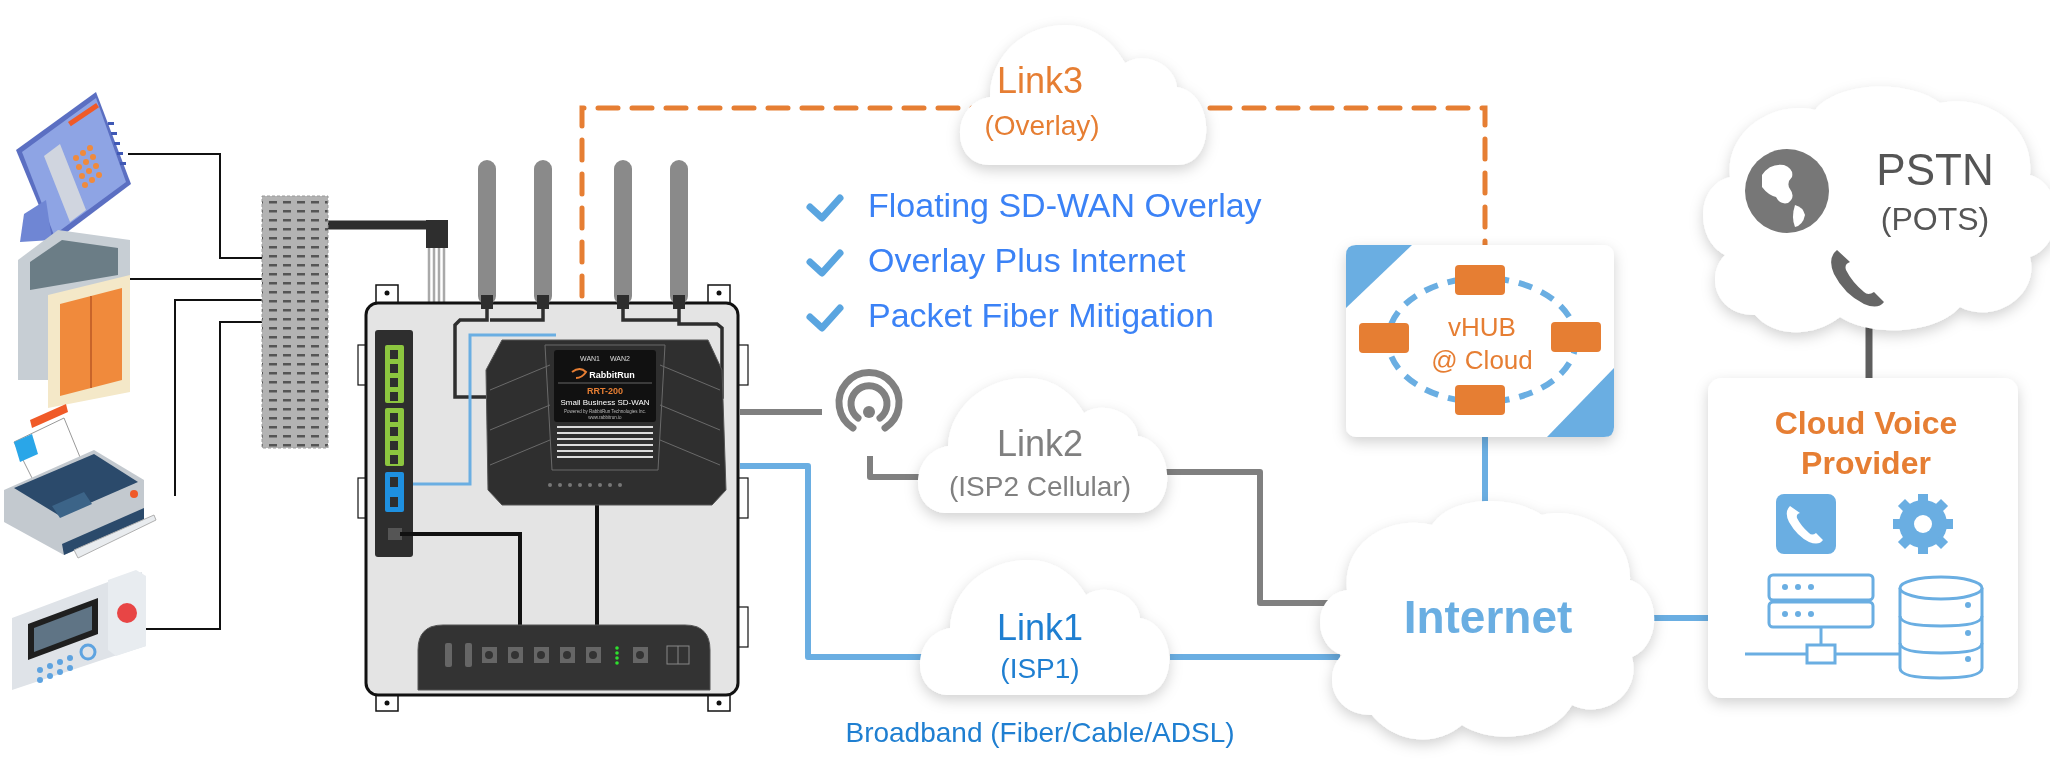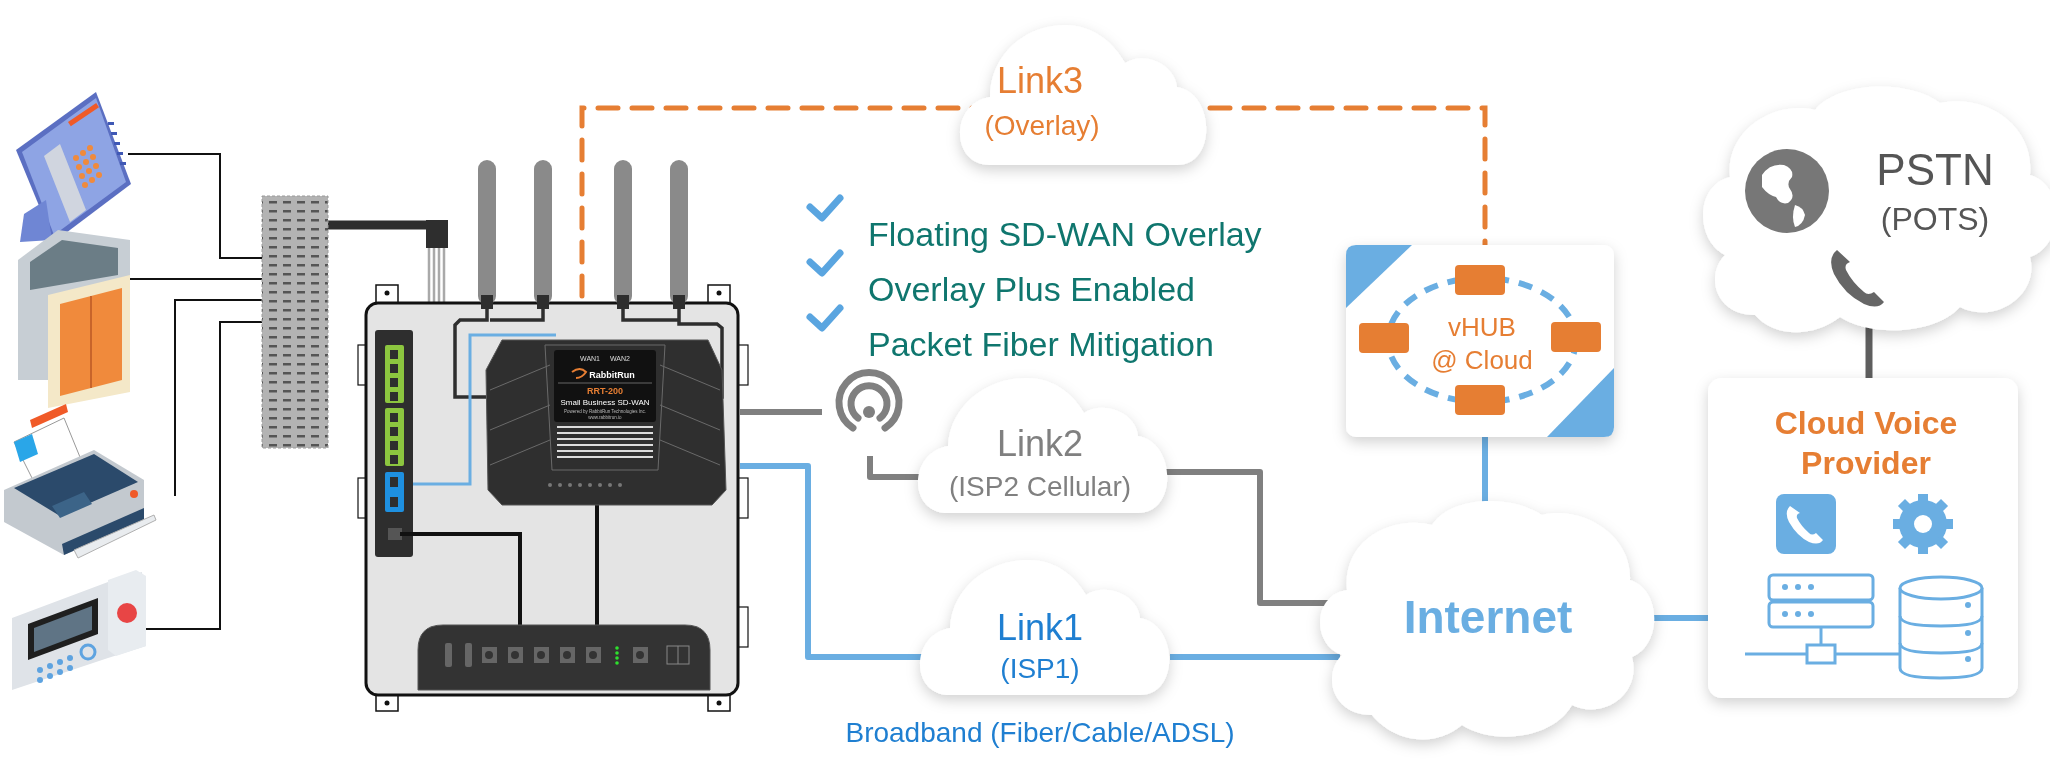--- a/index.html
+++ b/index.html
@@ -1,19 +1,19 @@
 <!DOCTYPE html>
 <html><head>
 <meta charset="utf-8">
 <style>
   html, body { margin:0; padding:0; background:#ffffff; }
   body { width:2050px; height:770px; position:relative; overflow:hidden; font-family:"Liberation Sans", "DejaVu Sans", sans-serif; }
   #stage { position:absolute; left:0; top:0; width:2050px; height:770px; }
   .txt { font-family:"Liberation Sans", "DejaVu Sans", sans-serif; }
-  .feature-label { position:absolute; font-family:"Liberation Sans", "DejaVu Sans", sans-serif; font-size:34px; color:#0f766e; white-space:nowrap;margin-top:29px; }
+  .feature-label { position:absolute; font-family:"Liberation Sans", "DejaVu Sans", sans-serif; font-size:34px; color:#3b82f6; white-space:nowrap; }
 </style>
 </head>
 <body>
 
 <svg id="stage" width="2050" height="770" viewBox="0 0 2050 770" xmlns="http://www.w3.org/2000/svg">
   <defs>
     <filter id="cloudShadow" x="-20%" y="-20%" width="140%" height="150%">
       <feDropShadow dx="0" dy="5" stdDeviation="7" flood-color="#000" flood-opacity="0.18"></feDropShadow>
     </filter>
     <pattern id="punch" width="14" height="9" patternUnits="userSpaceOnUse">
@@ -381,14 +381,14 @@
       <g fill="#6aaee2" stroke="none">
         <circle cx="1968" cy="605" r="3"></circle>
           <circle cx="1968" cy="633" r="3"></circle>
           <circle cx="1968" cy="659" r="3"></circle>
       </g>
     </g>
   </g>
 </svg>
 
 <div class="feature-label" style="left:868px; top:186px;">Floating SD-WAN Overlay</div>
-<div class="feature-label" style="left:868px; top:241px;">Overlay Plus Enabled</div>
+<div class="feature-label" style="left:868px; top:241px;">Overlay Plus Internet</div>
 <div class="feature-label" style="left:868px; top:296px;">Packet Fiber Mitigation</div>
 
 </body></html>

